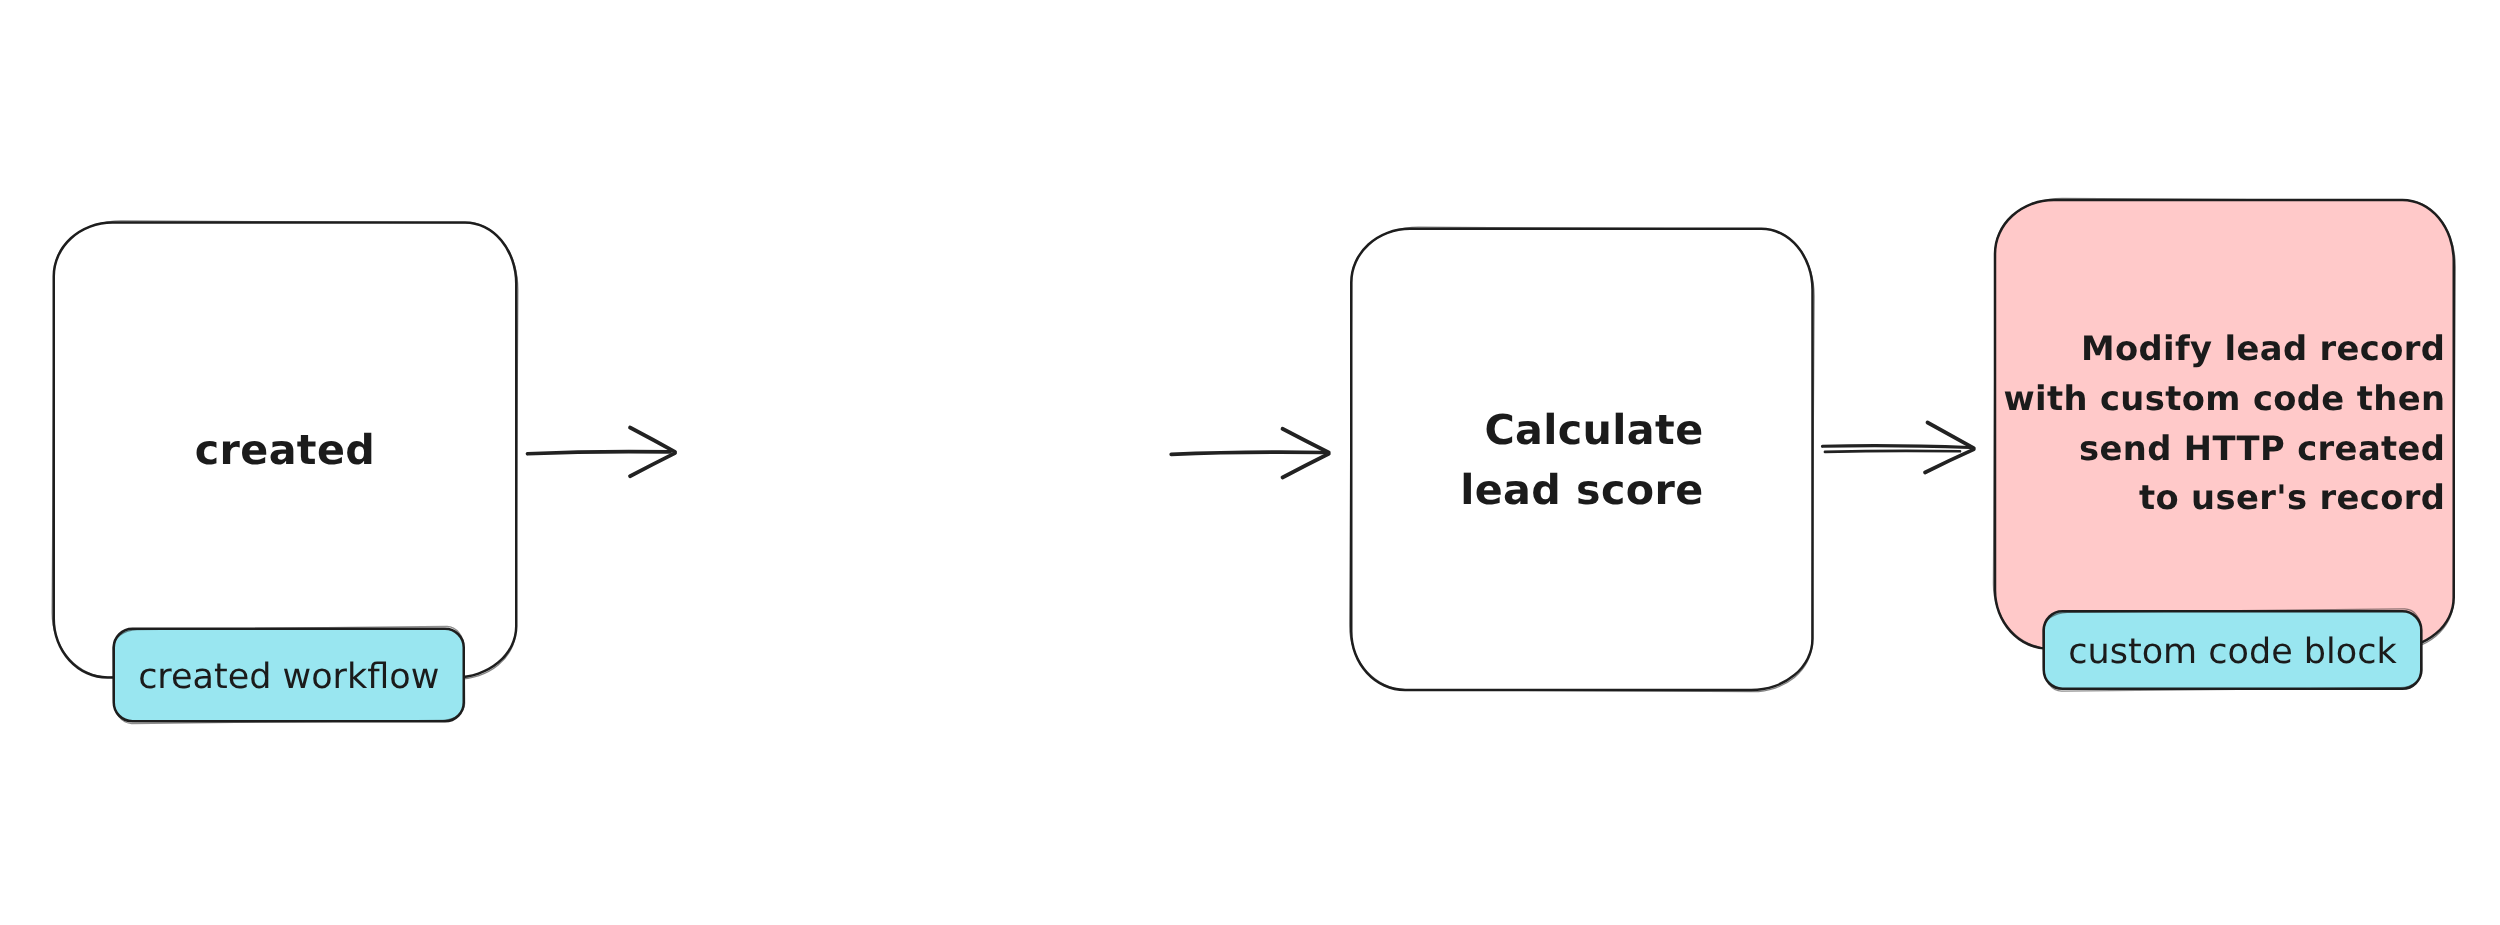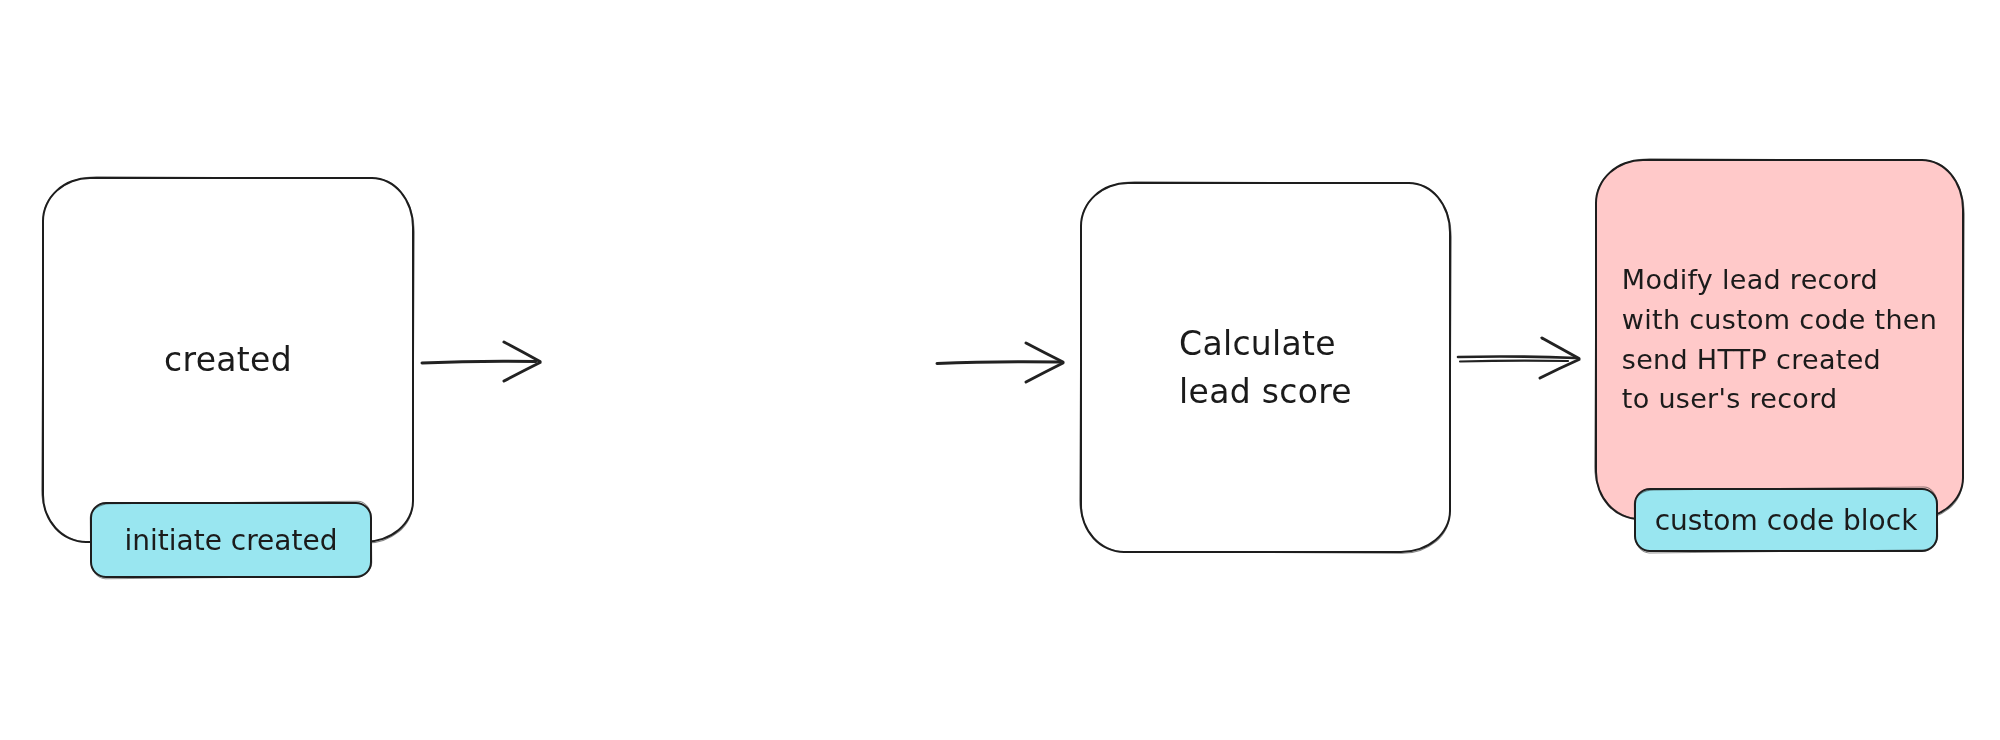--- a/index.html
+++ b/index.html
@@ -19,21 +19,22 @@
   
   .node {
     position: absolute;
     box-sizing: border-box;
     background: #ffffff;
     border: 2.5px solid #1e1e1e;
     border-radius: 48px 42px 50px 44px / 44px 50px 42px 48px;
     display: flex;
     align-items: center;
     justify-content: center;
-    text-align: left;
+    text-align: right;
+    font-weight: bold;
   }
   
   .node::after {
     content: "";
     position: absolute;
     inset: -2px;
     border: 1.4px solid rgba(30,30,30,0.55);
     border-radius: 54px 40px 48px 46px / 42px 54px 40px 52px;
     transform: rotate(0.35deg);
     pointer-events: none;
@@ -96,21 +97,21 @@
 <body>
 
 <div class="canvas">
 
   <div class="node node-1">
     <div class="node-label">
       <div>created</div>
     </div>
   </div>
   <div class="badge badge-1">
-    <span>initiate created</span>
+    <span>created workflow</span>
   </div>
 
   <div class="arrow arrow-1">
     <svg width="140" height="68" viewBox="0 0 140 68">
       <path d="M4 35 Q 60 32.5 118 33.5" fill="none" stroke="#222222" stroke-width="3" stroke-linecap="round"></path>
       <path d="M86 14 Q 105 24 122 33.5" fill="none" stroke="#222222" stroke-width="3" stroke-linecap="round"></path>
       <path d="M86 53 Q 105 43 122 34.5" fill="none" stroke="#222222" stroke-width="3" stroke-linecap="round"></path>
     </svg>
   </div>
 

